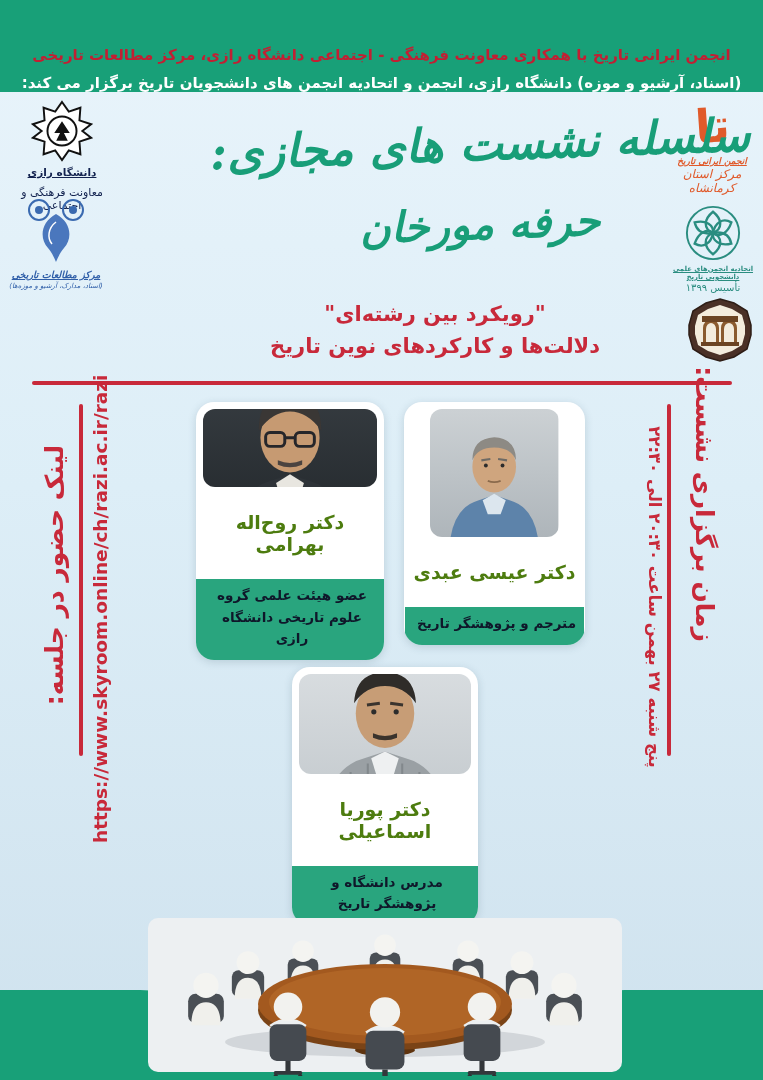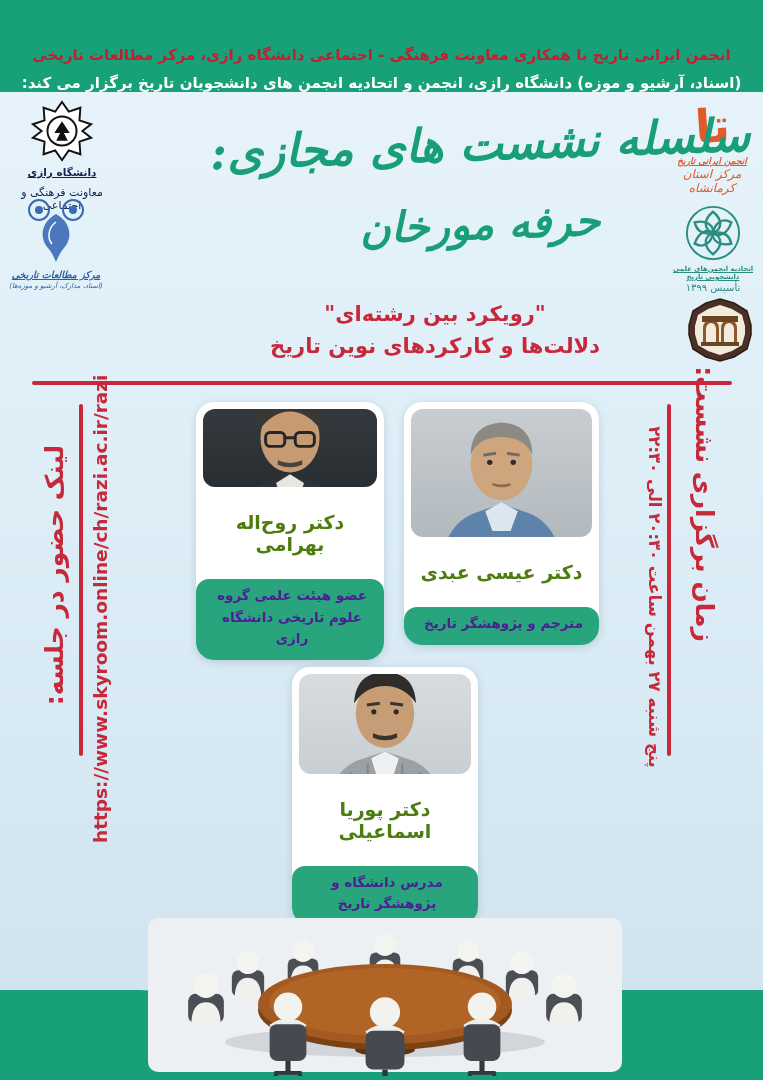--- a/index.html
+++ b/index.html
@@ -40,24 +40,24 @@
   .subtitle .s1{font-size:21px;line-height:32px;}
   .subtitle .s2{font-size:21px;line-height:32px;}
   .rule-h{position:absolute;left:32px;top:381px;width:700px;height:4px;background:#c8293a;border-radius:2px;}
   
   .card{position:absolute;background:#ffffff;border-radius:18px;overflow:hidden;
         display:flex;flex-direction:column;box-shadow:0 2px 8px rgba(40,70,90,.18);}
   .card .photo{margin:7px 7px 0 7px;border-radius:12px;overflow:hidden;flex:1;}
   .card .photo svg{display:block;width:100%;height:100%;}
   .card .name{background:#ffffff;color:#4d7c0f;font-weight:bold;font-size:19px;
               text-align:center;padding:24px 4px;direction:rtl;}
-  .card .role{background:#29a57e;color:#4c1d95;font-weight:bold;font-size:13.5px;line-height:1.6;
-              text-align:center;padding:6px 8px 10px 12px;direction:rtl;border-radius:13px;}
+  .card .role{background:#29a57e;color:#0f172a;font-weight:bold;font-size:13.5px;line-height:1.6;
+              text-align:center;padding:6px 8px 10px 12px;direction:rtl;}
   .card1{left:196px;top:402px;width:188px;height:258px;}
-  .card2{left:404px;top:402px;width:195px;height:243px;}
+  .card2{left:404px;top:402px;width:181px;height:243px;align-items:center;}
   .card3{left:292px;top:667px;width:186px;height:258px;}
   
   .v-text{position:absolute;white-space:nowrap;color:#c8293a;font-weight:bold;text-align:center;}
   .link-label{width:370px;height:30px;left:-130px;top:560px;font-size:25px;direction:rtl;transform:rotate(-90deg);}
   .link-url{width:450px;height:24px;left:-123px;top:606px;font-size:18.5px;transform:rotate(-90deg);}
   .rule-v-left{position:absolute;left:79px;top:404px;width:4px;height:352px;background:#c8293a;border-radius:2px;}
   .session-label{width:250px;height:30px;left:579px;top:502px;font-size:25px;direction:rtl;transform:rotate(90deg);}
   .session-date{width:400px;height:22px;left:453px;top:586px;font-size:16.5px;direction:rtl;transform:rotate(90deg);}
   .rule-v-right{position:absolute;left:667px;top:404px;width:4px;height:352px;background:#c8293a;border-radius:2px;}
   

